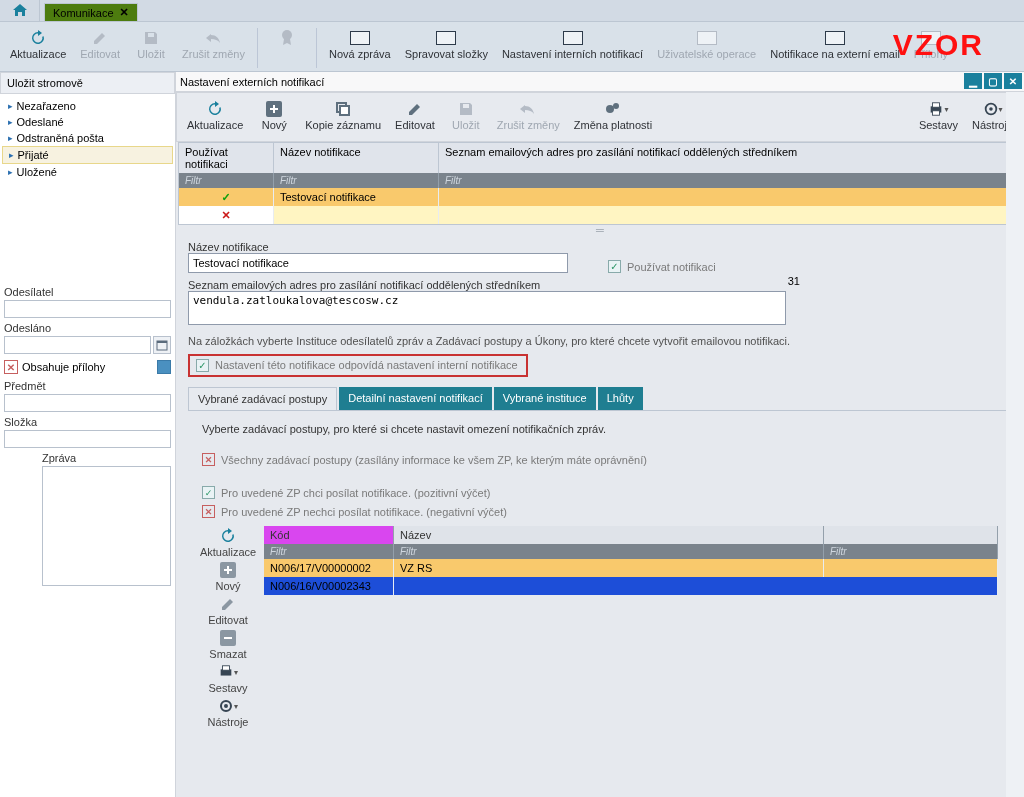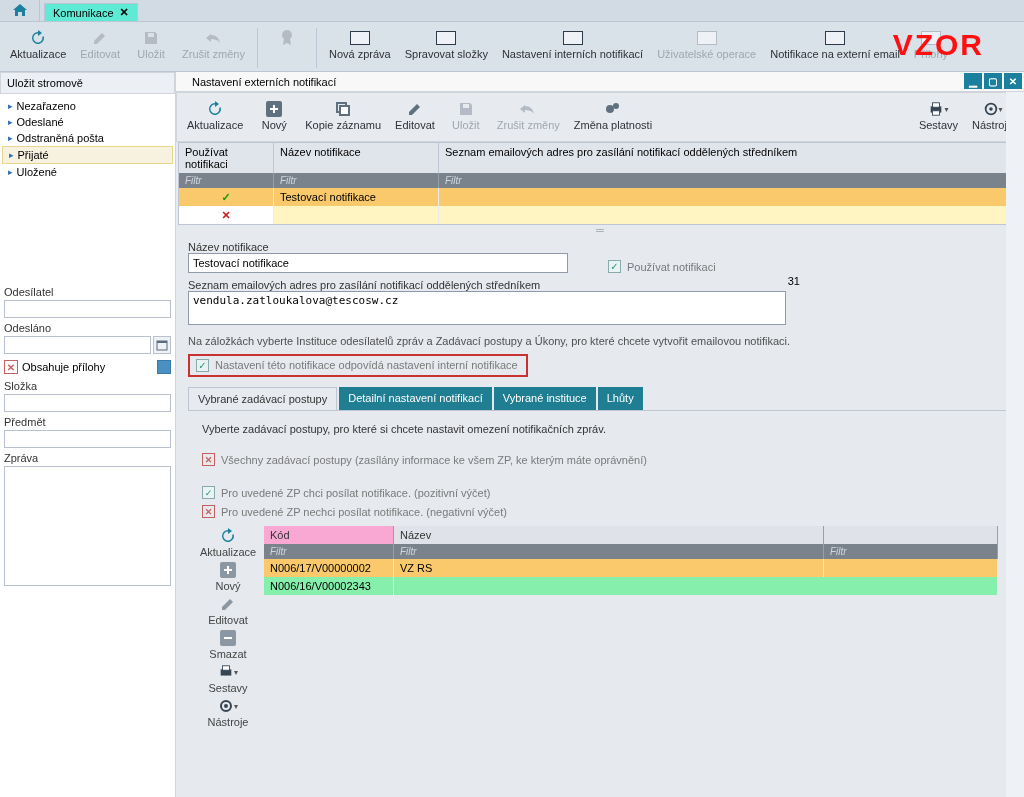--- a/index.html
+++ b/index.html
@@ -1,20 +1,20 @@
 <!DOCTYPE html>
 <html><head>
 <meta charset="utf-8">
 <style>
   * { box-sizing: border-box; margin: 0; padding: 0; }
   body { font-family: Arial, sans-serif; font-size: 11px; background:#e4e9ee; width:1024px; height:797px; overflow:hidden; position:relative;}
   
   .top-tabs { height:22px; background:#d2dae4; display:flex; align-items:flex-end; border-bottom:1px solid #bcc6d2;}
   .home-tab { width:40px; height:22px; background:#d2dae4; display:flex; align-items:center; justify-content:center; color:#1a809d; border-right:1px solid #bcc6d2;}
-  .tab { height:18px; padding:2px 8px; background:#5eead4; display:flex; align-items:center; gap:6px; border:1px solid #bcc6d2; border-bottom:none; margin-left:4px;}
+  .tab { height:18px; padding:2px 8px; background:#4d7c0f; display:flex; align-items:center; gap:6px; border:1px solid #bcc6d2; border-bottom:none; margin-left:4px;}
   .tab .close{font-weight:bold;}
   
   .toolbar { height:50px; background:#d9e1e9; display:flex; align-items:flex-start; padding:4px 4px 0 4px; gap:2px; border-bottom:1px solid #bcc6d2; position:relative;}
   .tb-btn { display:flex; flex-direction:column; align-items:center; justify-content:flex-start; padding:2px 6px; min-width:46px; font-size:11px; color:#2f3237; cursor:pointer;}
   .tb-btn.disabled{ color:#9fa7b1;}
   .tb-icon{ width:20px; height:20px; display:flex; align-items:center; justify-content:center; font-size:16px;}
   .tb-sep{width:1px; height:40px; background:#bcc6d6; margin:2px 4px;}
   .vzor { position:absolute; right:40px; top:6px; color:#ff1010; font-size:30px; font-weight:600; letter-spacing:2px;}
   
   .body-wrap{ display:flex; height:725px;}
@@ -29,21 +29,21 @@
   .side-field input, .side-field select, .side-field textarea{ width:100%; border:1px solid #b8c1cd; background:#fff; height:18px; font-size:11px; padding:0 2px;}
   .side-field textarea{ height:120px; resize:none;}
   .side-row{display:flex; gap:2px;}
   .side-row input{flex:1;}
   .side-row .cal{width:18px;height:18px;border:1px solid #b8c1cd;background:#eef1f5;display:flex;align-items:center;justify-content:center;}
   .chk-row{display:flex;align-items:center;gap:4px;padding:4px;}
   .x-box{width:14px;height:14px;border:1px solid #c65f5f;color:#c65f5f;display:flex;align-items:center;justify-content:center;font-size:10px;font-weight:bold;}
   .blue-box{width:14px;height:14px;background:#4a90c0;margin-left:auto;border:1px solid #3a7aa8;}
   
   .main{ flex:1; background:#e6e9ee; position:relative; overflow:hidden;}
-  .panel-hdr{ height:20px; background:#f8f8f9; border-bottom:1px solid #d0d4db; display:flex; align-items:center; padding:0 16px; position:relative;}
+  .panel-hdr{ height:20px; background:#f8f8f9; border-bottom:1px solid #d0d4db; display:flex; align-items:center; padding:0 4px; position:relative;}
   .panel-hdr .win-btns{position:absolute; right:2px; top:1px; display:flex; gap:2px;}
   .win-b{width:18px;height:16px;background:#1a809d;color:#fff;display:flex;align-items:center;justify-content:center;font-size:10px;font-weight:bold;cursor:pointer;}
   .sub-toolbar{ height:50px; background:#e7eaef; border:1px solid #d0d4db; margin-top:0; display:flex; align-items:flex-start; padding:4px; gap:2px;}
   .sub-toolbar .right{margin-left:auto; display:flex; gap:2px;}
   
   .grid{ margin:0 2px; border:1px solid #bdc6d2;}
   .grid-header{ display:flex; background:#e0e4eb;}
   .gh{ border-right:1px solid #bdc6d2; padding:3px 6px; font-size:11px;}
   .gh1{width:95px;} .gh2{width:165px;} .gh3{flex:1;}
   .grid-filter{display:flex; background:#7a838c;}
@@ -254,28 +254,28 @@
             </svg>
         </div>
       </div>
     </div>
     <div class="chk-row">
       <div class="x-box">✕</div>
       <span>Obsahuje přílohy</span>
       <div class="blue-box"></div>
     </div>
     <div class="side-field">
+      <label>Předmět</label>
+      <input type="text" style="">
+    </div>
+    <div class="side-field">
       <label>Složka</label>
       <input type="text" style="">
     </div>
-    <div class="side-field">
-      <label>Předmět</label>
-      <input type="text" style="">
-    </div>
-    <div class="side-field" style="flex:1;">
+    <div class="side-field" style="flex:1;margin-left:38px;">
       <label>Zpráva</label>
       <textarea style=""></textarea>
     </div>
   </div>
 
   <div class="main">
     <div class="panel-hdr">
       <span>Nastavení externích notifikací</span>
       <div class="win-btns">
         <div class="win-b">▁</div>
@@ -498,35 +498,35 @@
                     <circle cx="8" cy="8" r="5" fill="none" stroke="#374553" stroke-width="2"></circle>
                     <circle cx="8" cy="8" r="2" fill="#374553"></circle>
                   </svg> 
                   <span style="font-size:8px;">▾</span>
                 </div>
                 <span>Nástroje</span>
               </div>
           </div>
           <div class="subgrid">
             <div class="sg-hdr">
-              <div class="sgh sgh1" style="background:#f9a8d4;color:#333;">Kód</div>
+              <div class="sgh sgh1" style="background:#d946ef;color:#333;">Kód</div>
               <div class="sgh sgh2" style="background:#dfe3e9;color:#333;">Název</div>
               <div class="sgh sgh3" style="background:#dfe3e9;"></div>
             </div>
             <div class="sg-filter">
               <div class="sgf sgf1">Filtr</div>
               <div class="sgf sgf2">Filtr</div>
               <div class="sgf sgf3">Filtr</div>
             </div>
             <div class="sg-row row-sel">
               <div class="sgc sgc1">N006/17/V00000002</div>
               <div class="sgc sgc2">VZ RS</div>
               <div class="sgc sgc3"></div>
             </div>
-            <div class="sg-row" style="background:#86efac;">
+            <div class="sg-row" style="background:#1d4ed8;">
               <div class="sgc sgc1">N006/16/V00002343</div>
               <div class="sgc sgc3"></div>
             </div>
           </div>
         </div>
       </div>
     </div>
 
     <div class="scroll-right"></div>
   </div>

